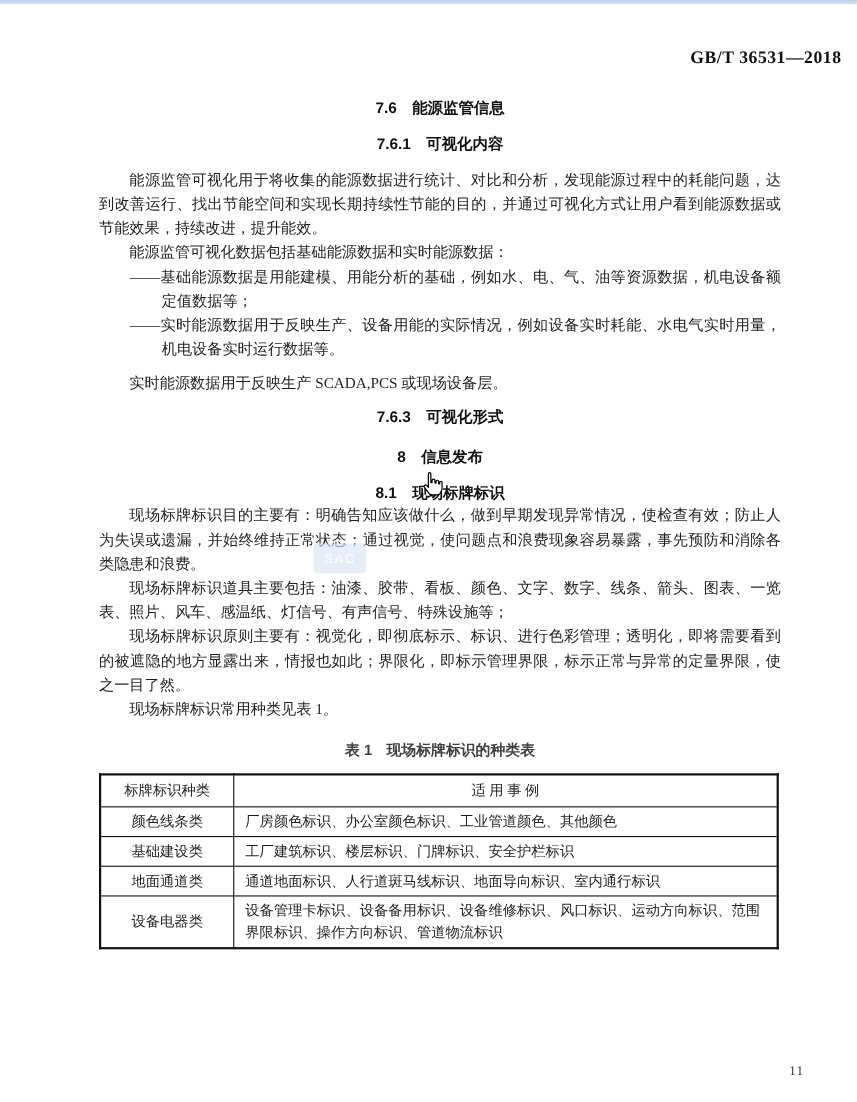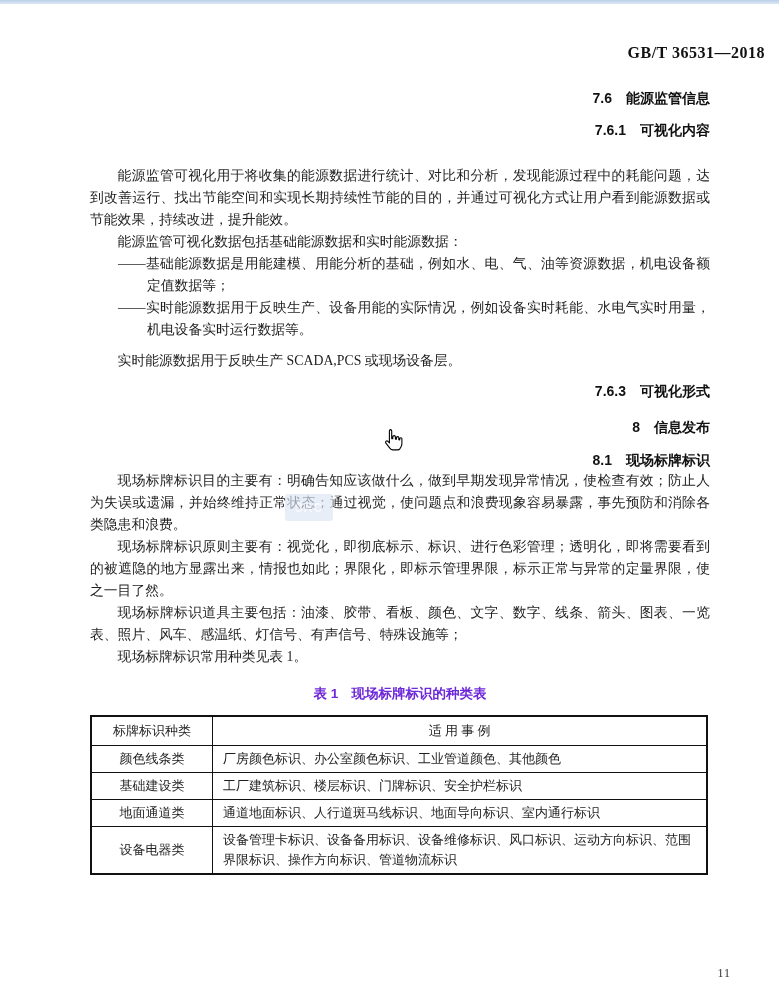--- a/index.html
+++ b/index.html
@@ -21,39 +21,39 @@
     position:absolute;top:44px;right:62px;
     font-weight:bold;font-size:16px;letter-spacing:.5px;color:#111;
   }
   .content{
     position:absolute;left:90px;top:80px;width:620px;
     font-size:13.8px;line-height:22px;text-align:justify;
   }
   .heading{
     font-family:"Liberation Sans","DejaVu Sans",sans-serif;
     font-weight:bold;font-size:14px;line-height:20px;color:#111;
-    text-align:right;
+    text-align:center;
   }
   .heading .h-num{margin-right:14px;}
   .h-76{margin-top:8px;}
   .h-761{margin-top:12px;}
   .h-762{margin-top:5px;}
   .h-763{margin-top:9px;}
   .h-8{margin-top:16px;}
   .h-81{margin-top:13px;}
   .para{margin:0;text-indent:2em;}
-  .p-first{margin-top:25px;}
+  .p-first{margin-top:13px;}
   .p-762{margin-top:9px;}
   .p-763{margin-top:9px;}
   .p-811{margin-top:8px;}
   .dash-item{margin:0 0 0 57px;text-indent:-29px;}
   .table-caption{
     margin-top:15px;text-align:center;text-indent:0;
     font-family:"Liberation Sans","DejaVu Sans",sans-serif;
-    font-weight:bold;font-size:13.5px;color:#6d28d9;
+    font-weight:bold;font-size:13.5px;color:#404040;
   }
   .table-caption .cap-label{margin-right:13px;}
   table.t1{
     margin-top:10px;width:618px;
     border-collapse:collapse;
     border:2px solid #111;
     font-size:13px;line-height:20px;
   }
   table.t1 th,table.t1 td{
     border:1px solid #111;
@@ -113,22 +113,22 @@
 
     <div class="heading h-8">
       <span class="h-num">8</span><span>信息发布</span>
     </div>
 
     <div class="heading h-81">
       <span class="h-num">8.1</span><span>现场标牌标识</span>
     </div>
 
     <p class="para">现场标牌标识目的主要有：明确告知应该做什么，做到早期发现异常情况，使检查有效；防止人为失误或遗漏，并始终维持正常状态；通过视觉，使问题点和浪费现象容易暴露，事先预防和消除各类隐患和浪费。</p>
+    <p class="para">现场标牌标识道具主要包括：油漆、胶带、看板、颜色、文字、数字、线条、箭头、图表、一览表、照片、风车、感温纸、灯信号、有声信号、特殊设施等；</p>
     <p class="para">现场标牌标识原则主要有：视觉化，即彻底标示、标识、进行色彩管理；透明化，即将需要看到的被遮隐的地方显露出来，情报也如此；界限化，即标示管理界限，标示正常与异常的定量界限，使之一目了然。</p>
-    <p class="para">现场标牌标识道具主要包括：油漆、胶带、看板、颜色、文字、数字、线条、箭头、图表、一览表、照片、风车、感温纸、灯信号、有声信号、特殊设施等；</p>
     <p class="para">现场标牌标识常用种类见表 1。</p>
 
     <div class="table-caption">
       <span class="cap-label">表 1</span><span>现场标牌标识的种类表</span>
     </div>
 
     <table class="t1">
       <thead>
         <tr>
           <th>标牌标识种类</th>

